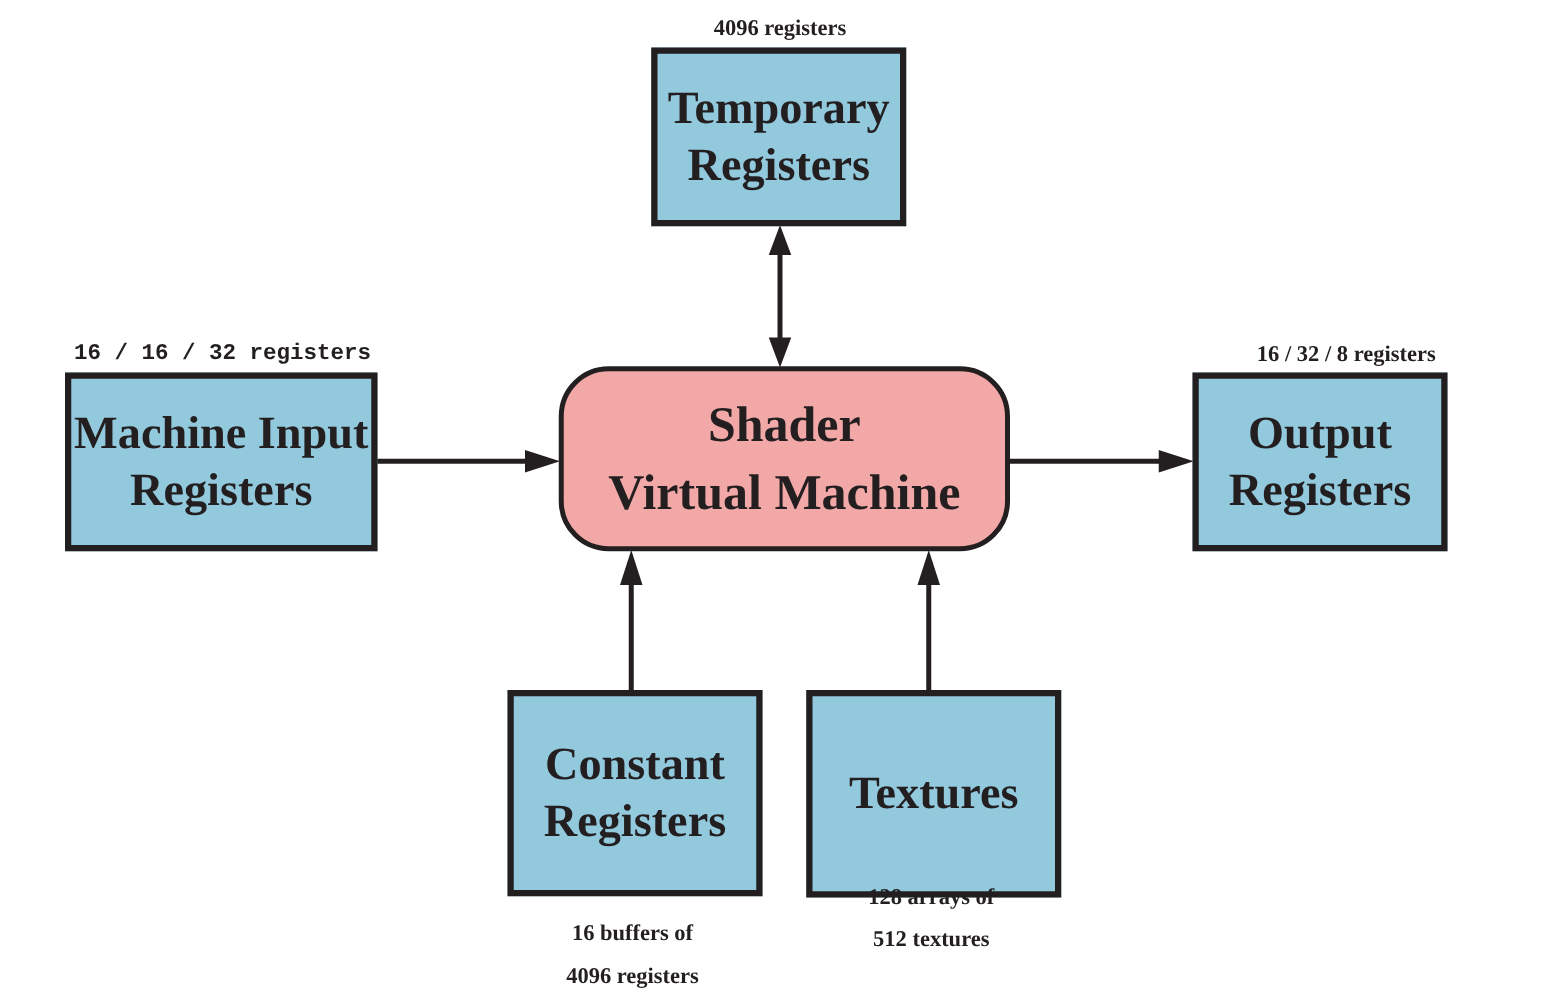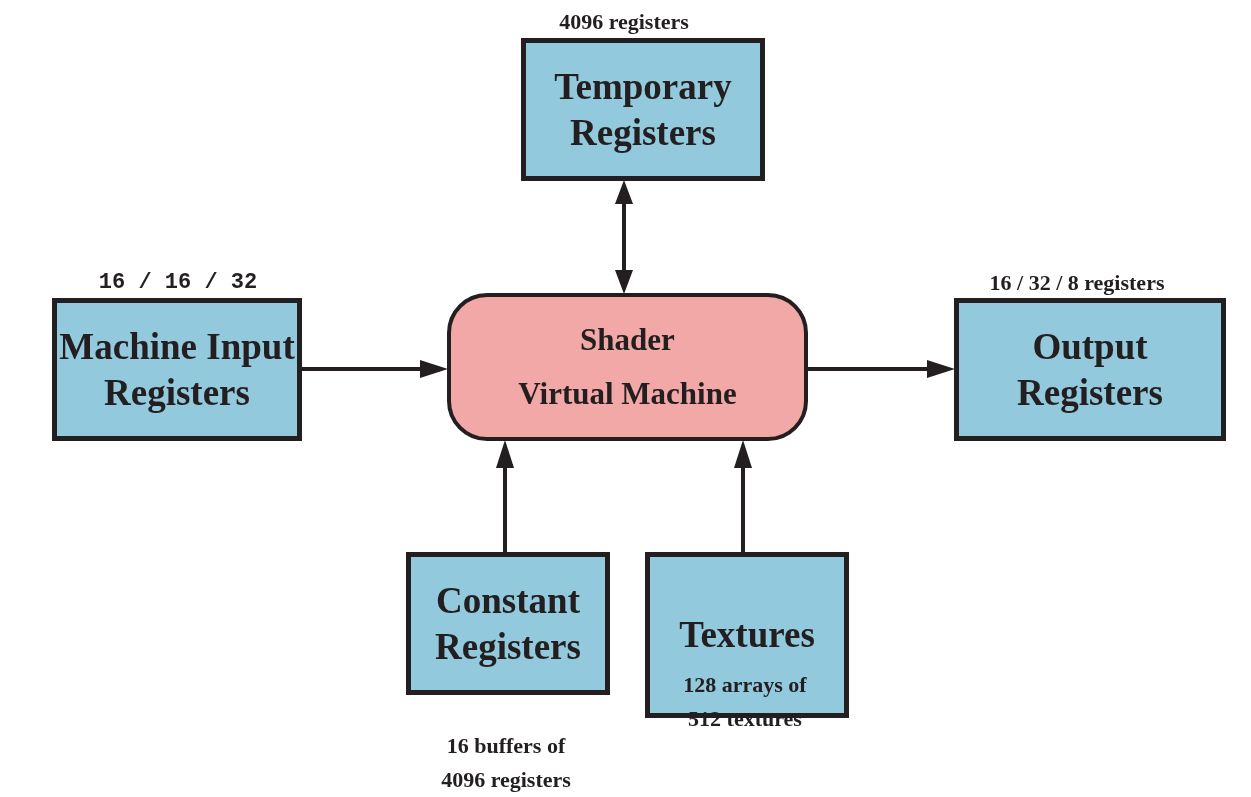--- a/index.html
+++ b/index.html
@@ -3,22 +3,22 @@
 <meta charset="utf-8">
 <style>
   html, body { margin: 0; padding: 0; background: #ffffff; }
   body { width: 1251px; height: 797px; position: relative; overflow: hidden;
          font-family: "Liberation Serif", "DejaVu Serif", serif; color: #231f20; }
   .box { position: absolute; box-sizing: border-box; background: #92c9dc; border: 5px solid #231f20;
          display: flex; align-items: center; justify-content: center; text-align: center;
          font-weight: bold; font-size: 37px; line-height: 46px; }
   .vm { position: absolute; box-sizing: border-box; background: #f2a8a6; border: 4px solid #231f20;
         border-radius: 40px; display: flex; align-items: center; justify-content: center;
-        text-align: center; font-weight: bold; font-size: 31px; line-height: 54px; }
-  .cap { position: absolute; font-weight: bold; font-size: 22px; line-height: 34px; text-align: center; white-space: nowrap; }
+        text-align: center; font-weight: bold; font-size: 40px; line-height: 54px; }
+  .cap { position: absolute; font-weight: bold; font-size: 18px; line-height: 34px; text-align: center; white-space: nowrap; }
   .label-text { white-space: pre-line; }
   svg.wires { position: absolute; left: 0; top: 0; }
 </style>
 </head>
 <body>
 
 <svg class="wires" width="1251" height="797">
   <defs>
     <marker id="ah" markerWidth="10" markerHeight="8" refX="9" refY="4" orient="auto" markerUnits="userSpaceOnUse">
       <path d="M0,0 L10,4 L0,8 Z" fill="#231f20"></path>
@@ -38,54 +38,54 @@
   <line x1="505" y1="553" x2="505" y2="465" stroke="#231f20" stroke-width="4"></line>
   <polygon points="505,440 496,468 514,468" fill="#231f20"></polygon>
 
   <line x1="743" y1="553" x2="743" y2="465" stroke="#231f20" stroke-width="4"></line>
   <polygon points="743,440 734,468 752,468" fill="#231f20"></polygon>
 </svg>
 
 <div class="cap" style="left:522px; top:5px; width:204px;">
   <span class="label-text">4096 registers</span>
 </div>
-<div class="box" style="left:521px; top:38px; width:244px; height:143px;">
+<div class="box" style="left:521px; top:38px; width:204px; height:143px;">
   <span class="label-text">Temporary
 Registers</span>
 </div>
 
 <div class="cap" style="left:50px; top:266px; width:256px;font-family:Liberation Mono, monospace;">
   <span class="label-text">16 / 16 / 32 registers</span>
 </div>
 <div class="box" style="left:52px; top:298px; width:250px; height:143px;">
   <span class="label-text">Machine Input
 Registers</span>
 </div>
 
 <div class="vm" style="left:447px; top:293px; width:361px; height:148px;">
   <span class="label-text">Shader
 Virtual Machine</span>
 </div>
 
 <div class="cap" style="left:950px; top:266px; width:254px;">
   <span class="label-text">16 / 32 / 8 registers</span>
 </div>
-<div class="box" style="left:954px; top:298px; width:272px; height:143px;font-family:Liberation Serif, serif;">
+<div class="box" style="left:954px; top:298px; width:204px; height:143px;font-family:Liberation Serif, serif;">
   <span class="label-text">Output
 Registers</span>
 </div>
 
-<div class="box" style="left:406px; top:552px; width:204px; height:143px;">
+<div class="box" style="left:406px; top:552px; width:204px; height:165px;">
   <span class="label-text">Constant
 Registers</span>
 </div>
 <div class="cap" style="left:396px; top:729px; width:220px;">
   <span class="label-text">16 buffers of
 4096 registers</span>
 </div>
 
 <div class="box" style="left:645px; top:552px; width:204px; height:166px;">
   <span class="label-text">Textures</span>
 </div>
-<div class="cap" style="left:635px; top:668px; width:220px;">
+<div class="cap" style="left:635px; top:700px; width:220px;">
   <span class="label-text">128 arrays of
 512 textures</span>
 </div>
 
 </body></html>

